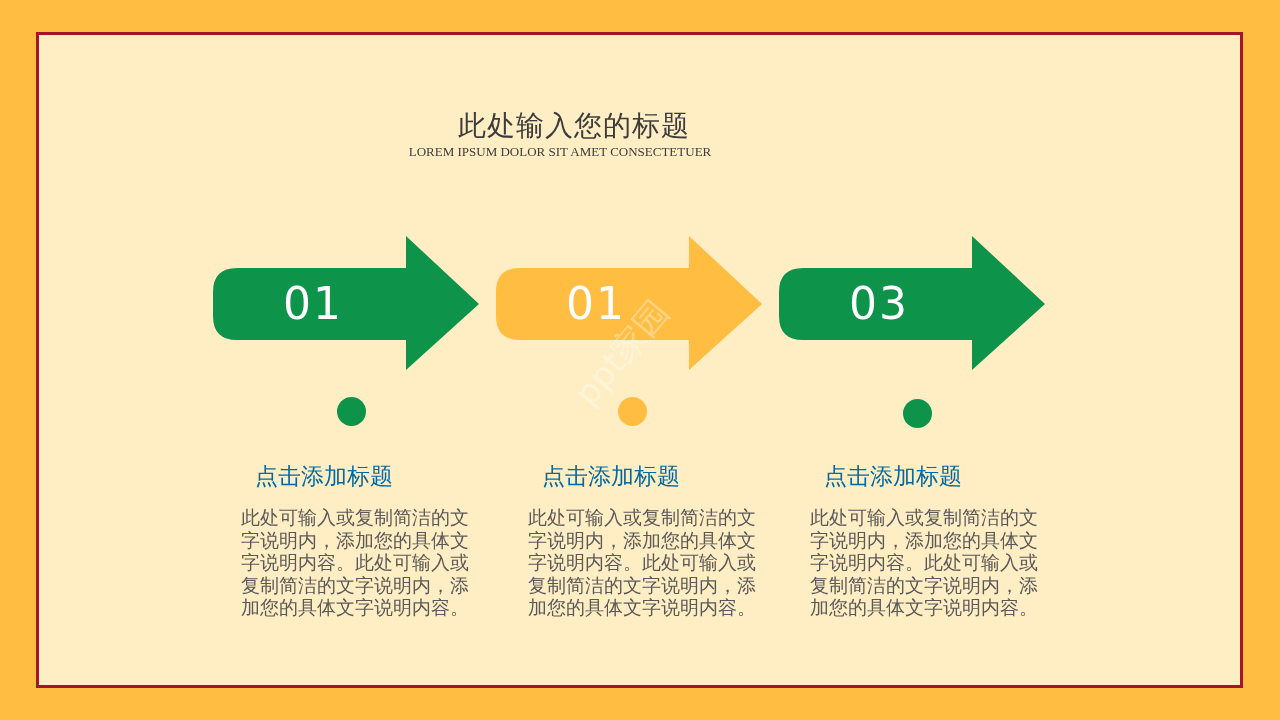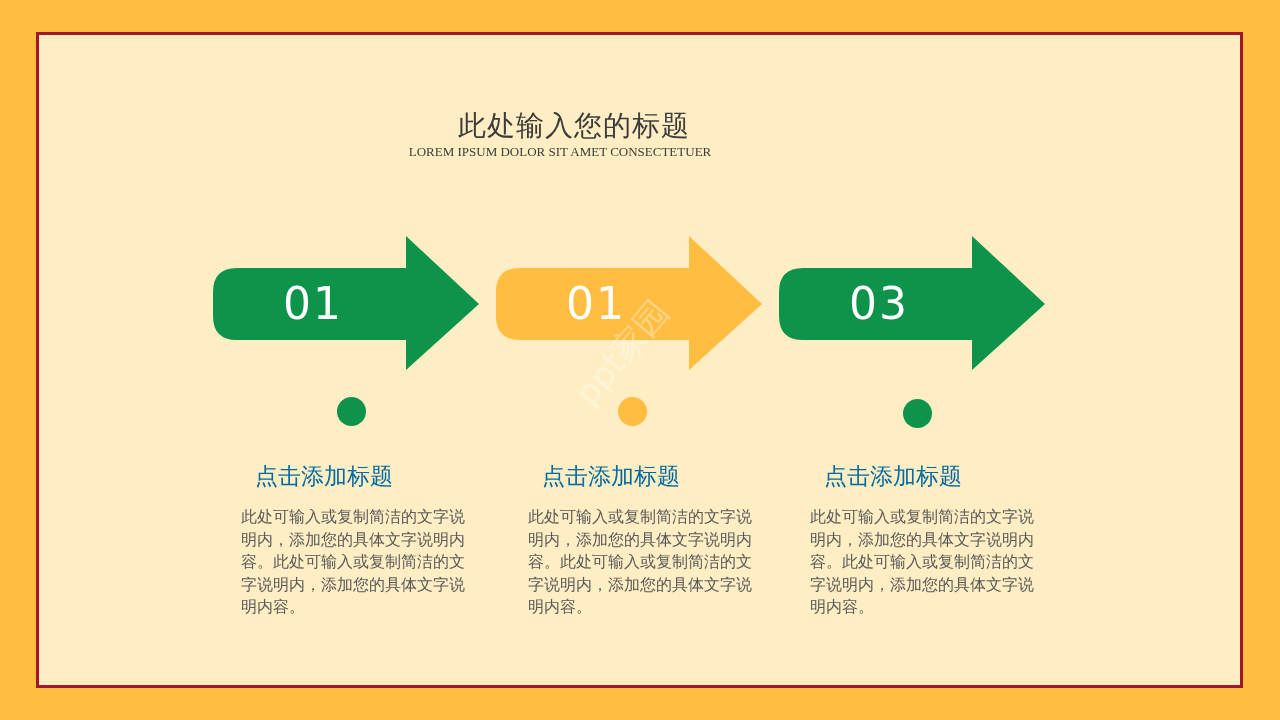--- a/index.html
+++ b/index.html
@@ -34,21 +34,21 @@
     font-family: "DejaVu Sans", sans-serif; letter-spacing: 2px;
     line-height: 56px;
     margin-left: 48px;
   }
   .dot { position: absolute; width: 29px; height: 29px; border-radius: 50%; }
   .step-title {
     position: absolute; top: 460px; font-size: 23px; font-weight: normal;
     color: #0369a1; line-height: 32px;
   }
   .step-desc {
-    position: absolute; top: 506px; width: 228px; font-size: 16px;
+    position: absolute; top: 506px; width: 228px; font-size: 19px;
     color: #595959; line-height: 22.5px;
   }
   .watermark {
     position: absolute; left: 560px; top: 330px; font-size: 34px;
     color: rgba(255,255,255,0.35); transform: rotate(-50deg);
     pointer-events: none;
   }
 </style>
 </head>
 <body>

